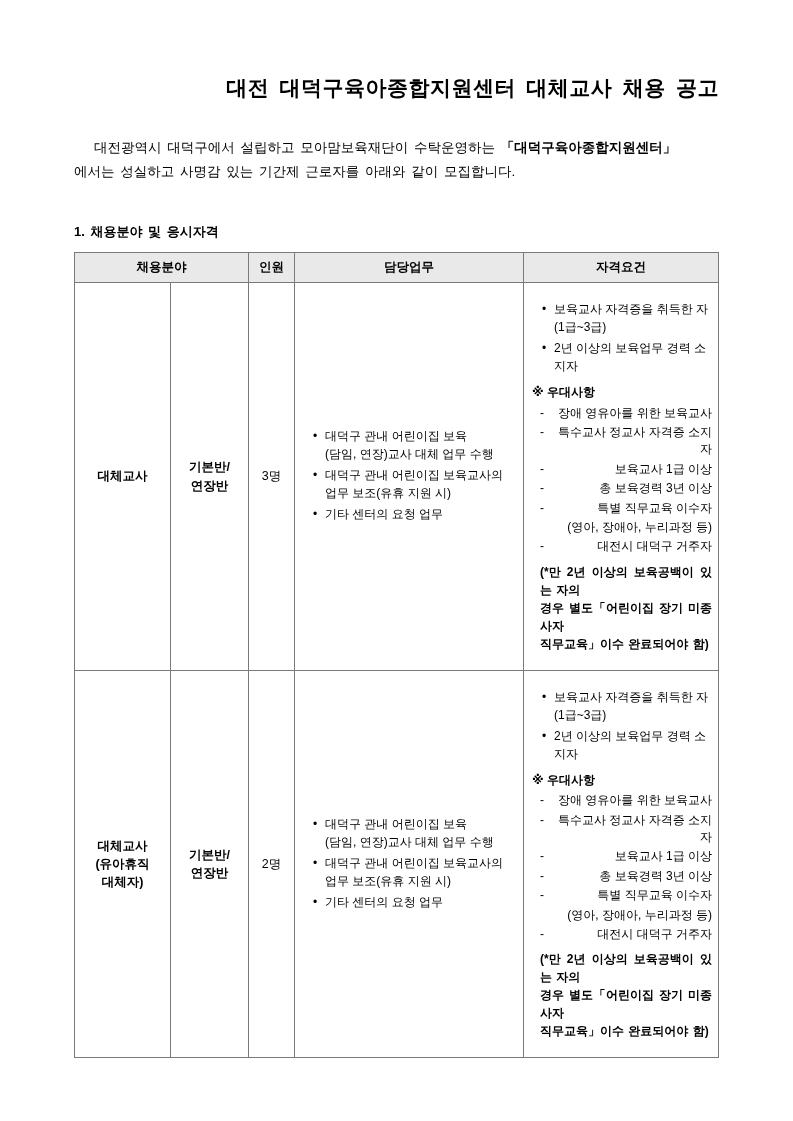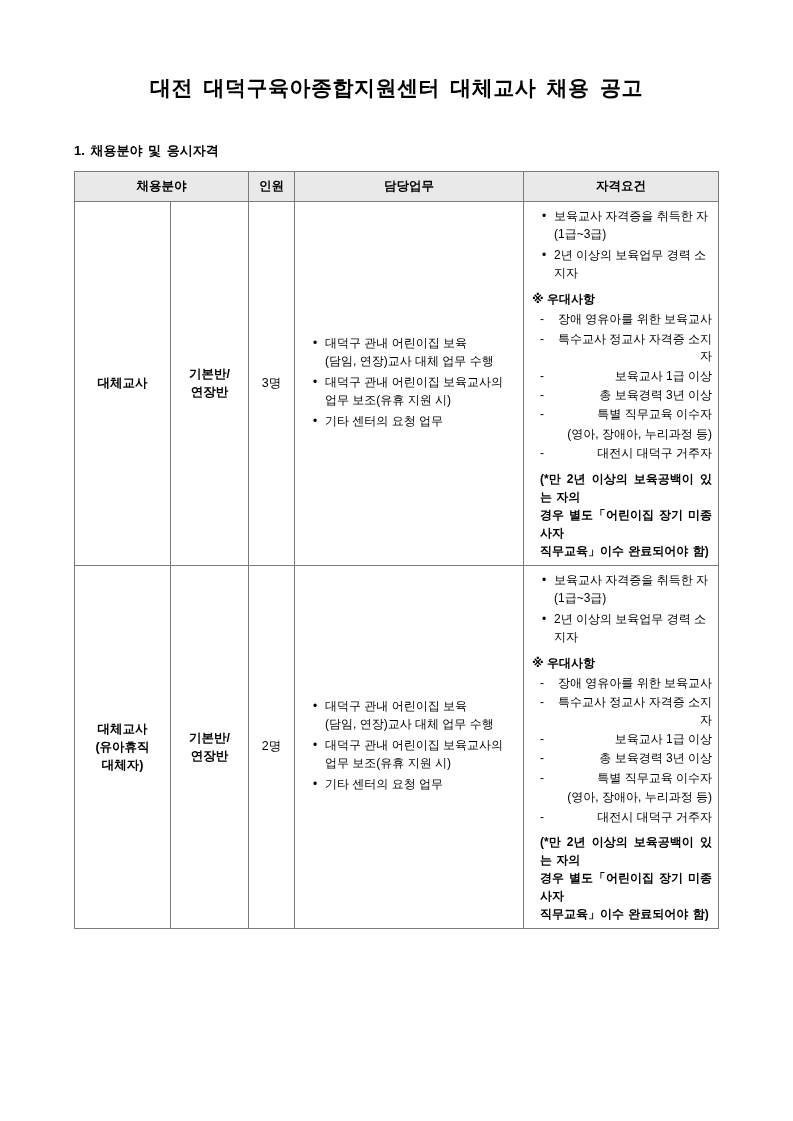--- a/index.html
+++ b/index.html
@@ -14,21 +14,21 @@
     color: #000000;
   }
   .page {
     width: 793px;
     min-height: 1121px;
     box-sizing: border-box;
     padding: 56px 74px 40px 74px;
     position: relative;
   }
   .doc-title {
-    text-align: center;
+    text-align: right;
     font-size: 21px;
     font-weight: bold;
     letter-spacing: 0.5px;
     margin: 18px 0 34px 0;
     word-spacing: 4px;
   }
   .intro {
     font-size: 13.5px;
     line-height: 1.75;
     margin: 0 0 4px 0;
@@ -61,21 +61,21 @@
     border-collapse: collapse;
     width: 100%;
     table-layout: fixed;
     font-size: 12px;
     border-radius: 17px;
   }
   table.recruit th,
   table.recruit td {
     border: 1px solid #7a7a7a;
     vertical-align: middle;
-    padding: 5px 6px;
+    padding: 17px 6px;
   }
   table.recruit thead th {
     background: #e9e9e9;
     text-align: center;
     font-weight: bold;
     font-size: 12.5px;
     padding: 6px 4px;
   }
   col.c-field  { width: 96px; }
   col.c-class  { width: 78px; }
@@ -165,20 +165,24 @@
     display: block;
   }
 </style>
 </head>
 <body>
 
 <div class="page">
 
   <h1 class="doc-title">대전 대덕구육아종합지원센터 대체교사 채용 공고</h1>
 
+  <p class="intro">
+    <span class="indent"></span><span>대전광역시 대덕구에서 설립하고 모아맘보육재단이 수탁운영하는 <b>「대덕구육아종합지원센터」</b></span><br>
+    <span>에서는 성실하고 사명감 있는 기간제 근로자를 아래와 같이 모집합니다.</span>
+  </p>
 
 
   <h2 class="section-heading">1. 채용분야 및 응시자격</h2>
 
   <table class="recruit">
     <colgroup>
       <col class="c-field">
       <col class="c-class">
       <col class="c-count">
       <col class="c-duty">

